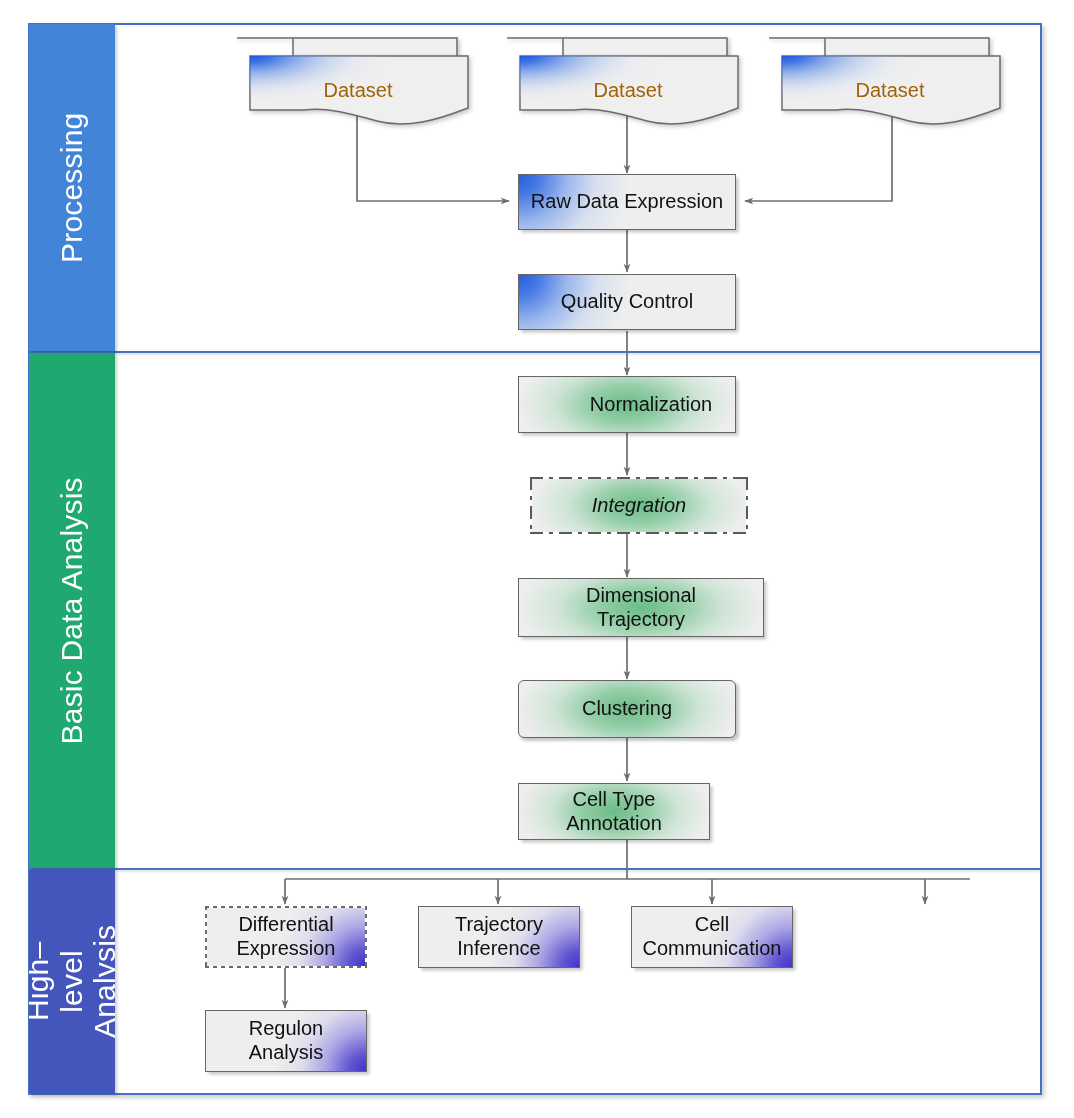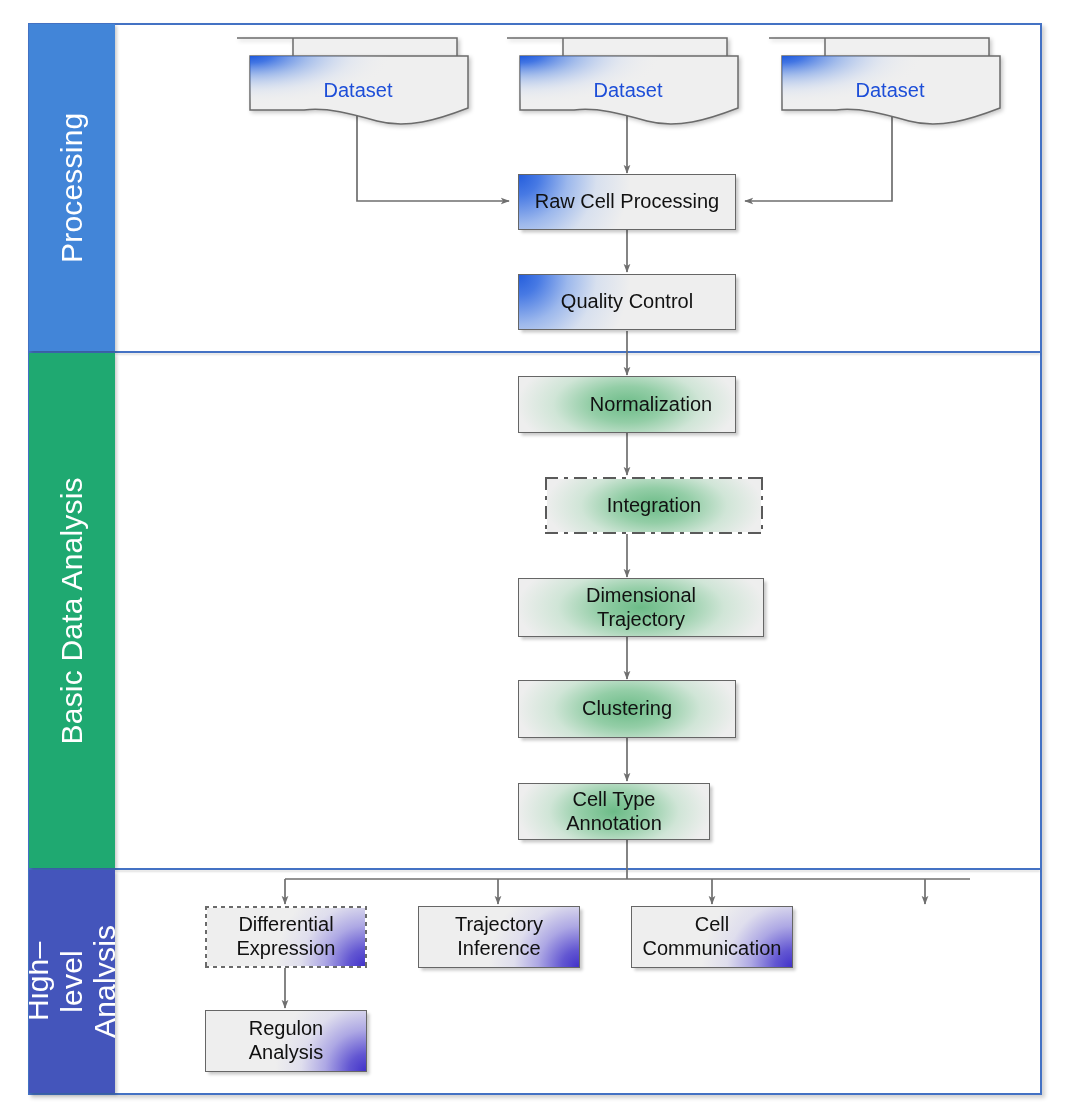--- a/index.html
+++ b/index.html
@@ -107,21 +107,21 @@
     background-position:0 0,0 100%,0 0,100% 0;
     background-repeat:no-repeat;
   }
   .node.dotted .inner-fill{position:absolute;inset:2px;background:#eeeeee;z-index:0;}
 
   
   .doc{position:absolute;z-index:3;}
   .doc svg{position:absolute;left:0;top:0;overflow:visible;}
   .doc .dlabel{
     position:absolute;width:100%;text-align:center;
-    font-size:20px;color:#1d4ed8;z-index:5;
+    font-size:20px;color:#a16207;z-index:5;
   }
 
   
   .conn{position:absolute;left:0;top:0;width:1074px;height:1118px;z-index:2;overflow:visible;pointer-events:none;}
 </style>
 </head>
 <body>
 
 <div id="stage">
 
@@ -240,48 +240,48 @@
         </defs>
         <path d="M1,1 H219 V53 C188,65 158,74 128,66 C103,59 78,52 55,55 H1 Z" fill="#efefef" stroke="#6b6b6b" stroke-width="1.5" style="filter:drop-shadow(2px 2px 2px rgba(0,0,0,.22));"></path>
         <rect x="0" y="0" width="230" height="80" fill="url(#dg3)" clip-path="url(#dc3)"></rect>
       </g>
     </svg>
     <div class="dlabel" style="top:41px;left:14px;width:218px;">Dataset</div>
   </div>
 
   <div class="node" style="left:518px;top:174px;width:218px;height:56px;">
     <div class="glow glow-blue-tl"></div>
-    <div class="txt">Raw Cell Processing</div>
+    <div class="txt">Raw Data Expression</div>
   </div>
 
   <div class="node" style="left:518px;top:274px;width:218px;height:56px;">
     <div class="glow glow-blue-tl"></div>
     <div class="txt">Quality Control</div>
   </div>
 
   <div class="node" style="left:518px;top:376px;width:218px;height:57px;padding-left:48px;">
     <div class="glow glow-green"></div>
     <div class="txt">Normalization</div>
   </div>
 
-  <div class="node dashdot" style="left:545px;top:477px;width:218px;height:57px;">
+  <div class="node dashdot" style="left:530px;top:477px;width:218px;height:57px;font-style:italic;">
     <div class="inner-fill"></div>
     <div class="glow glow-green" style="inset:2px;"></div>
     <div class="txt">Integration</div>
   </div>
 
   <div class="node" style="left:518px;top:578px;width:246px;height:59px;">
     <div class="glow glow-green"></div>
     <div class="txt">
       <span>Dimensional</span><br>
       <span>Trajectory</span>
     </div>
   </div>
 
-  <div class="node" style="left:518px;top:680px;width:218px;height:58px;">
+  <div class="node" style="left:518px;top:680px;width:218px;height:58px;border-radius:6px;">
     <div class="glow glow-green"></div>
     <div class="txt">Clustering</div>
   </div>
 
   <div class="node" style="left:518px;top:783px;width:192px;height:57px;">
     <div class="glow glow-green"></div>
     <div class="txt">Cell Type Annotation</div>
   </div>
 
   <div class="node" style="left:205px;top:1010px;width:162px;height:62px;">

